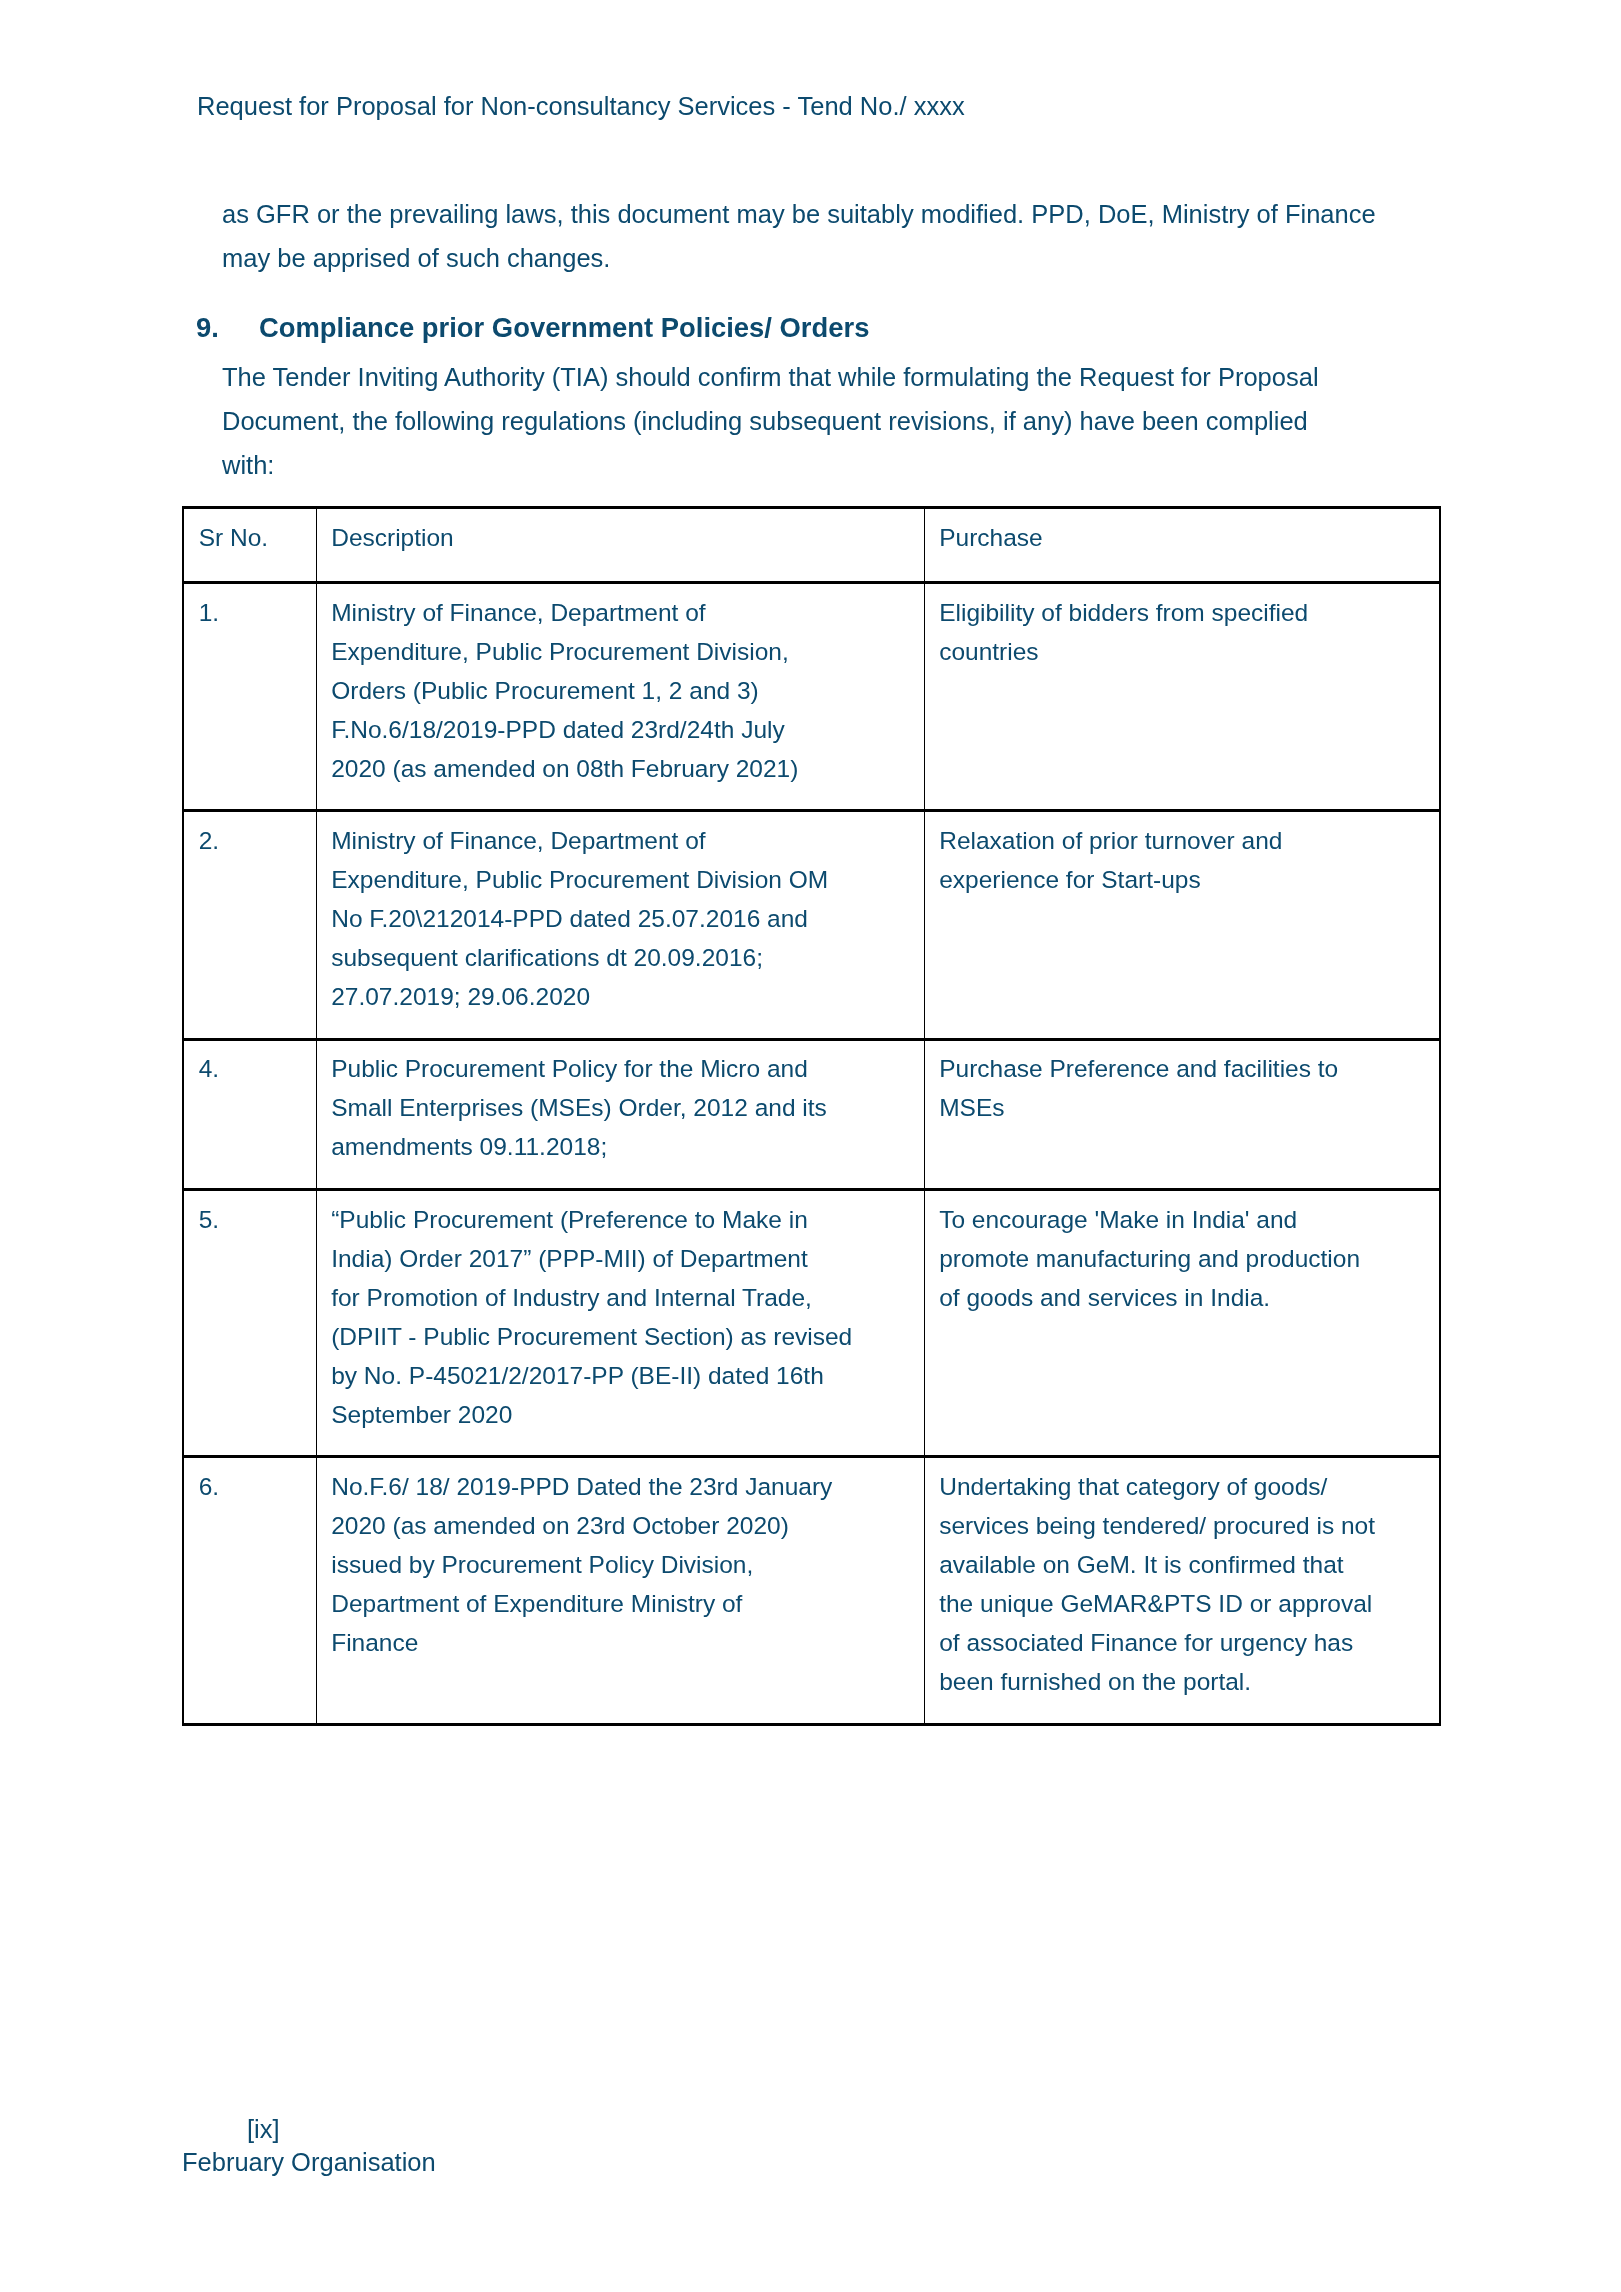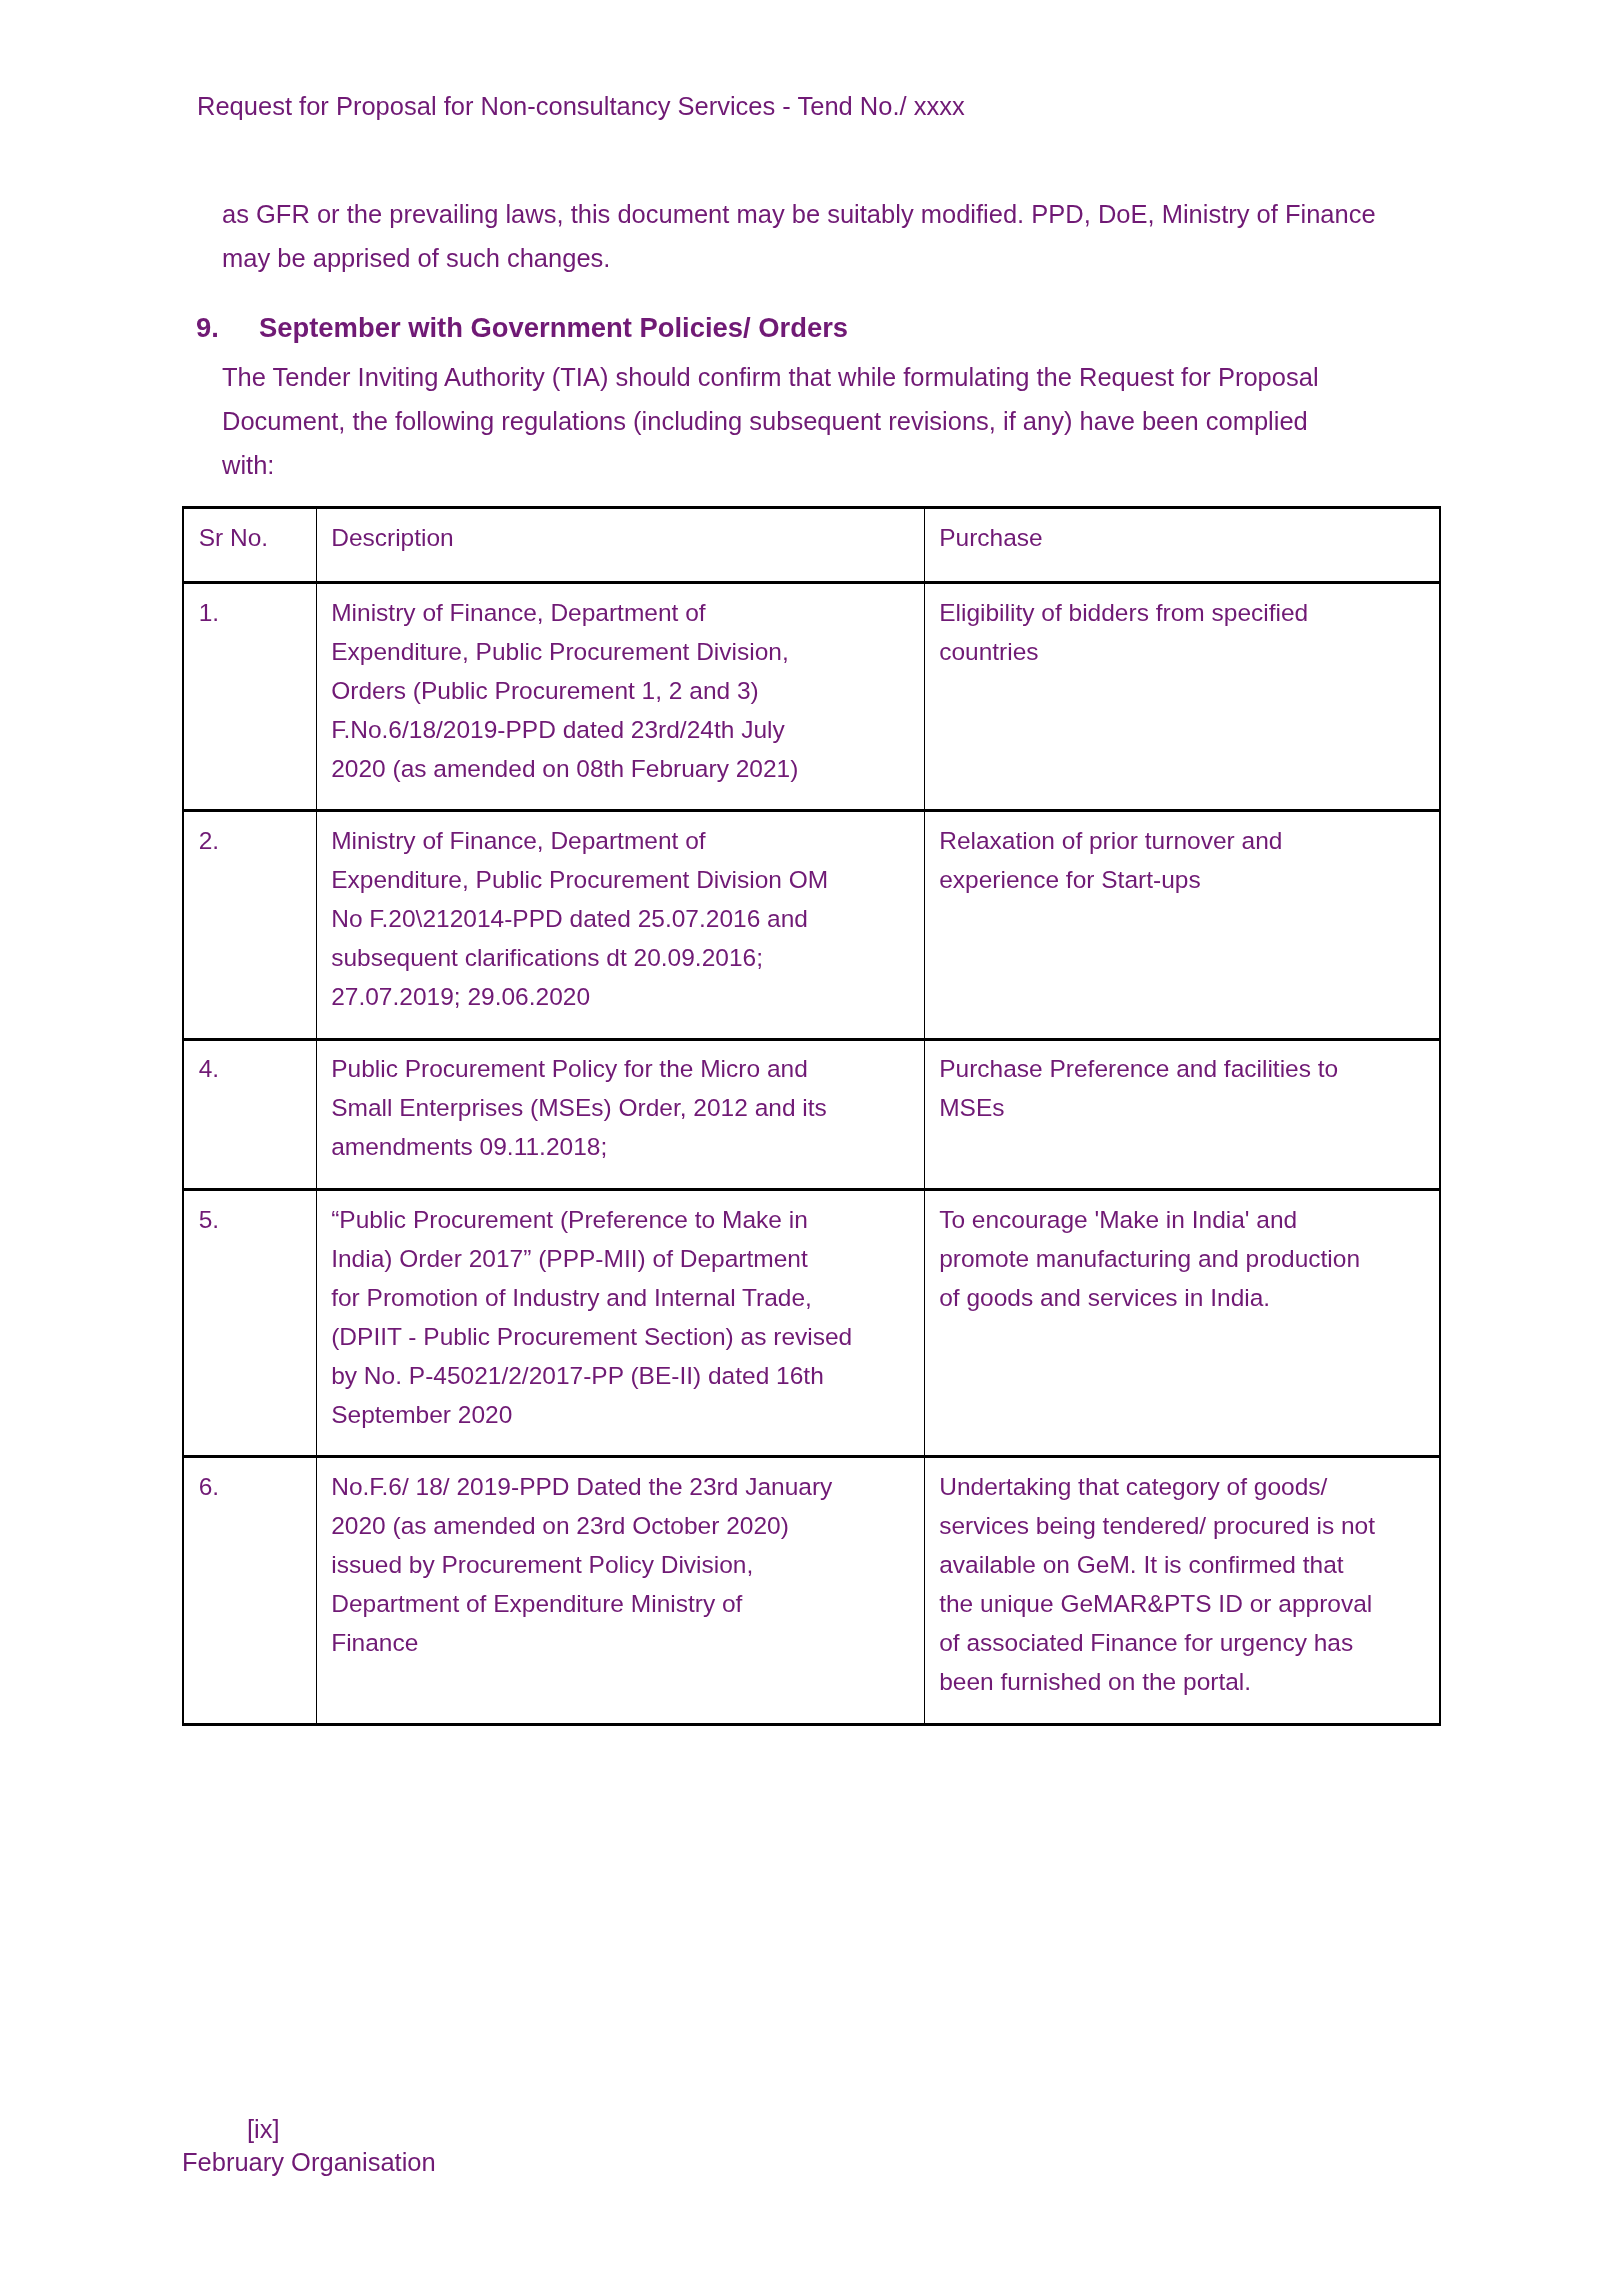--- a/index.html
+++ b/index.html
@@ -3,21 +3,21 @@
 <meta charset="utf-8">
 <style>
   html, body { margin: 0; padding: 0; background: #e8e8e8; }
   .page {
     position: relative;
     width: 1621px;
     height: 2293px;
     margin: 0 auto;
     background: #ffffff;
     font-family: "Liberation Sans", sans-serif;
-    color: #701a75;
+    color: #0c4a6e;
     overflow: hidden;
   }
   .page-header {
     position: absolute;
     top: 90px;
     left: 197px;
     font-size: 25.5px;
     line-height: 33px;
     white-space: pre-line;
   }
@@ -85,21 +85,21 @@
 
 <div class="page">
 
   <div class="page-header">Request for Proposal for Non-consultancy Services - Tend No./ xxxx</div>
 
   <div class="para para-intro">as GFR or the prevailing laws, this document may be suitably modified. PPD, DoE, Ministry of Finance
 may be apprised of such changes.</div>
 
   <div class="section-heading">
     <span class="section-number">9.</span>
-    <span class="section-title">September with Government Policies/ Orders</span>
+    <span class="section-title">Compliance prior Government Policies/ Orders</span>
   </div>
 
   <div class="para para-section-intro">The Tender Inviting Authority (TIA) should confirm that while formulating the Request for Proposal
 Document, the following regulations (including subsequent revisions, if any) have been complied
 with:</div>
 
   <table class="compliance-table">
     <colgroup>
       <col style="width:133px">
       <col style="width:608px">

